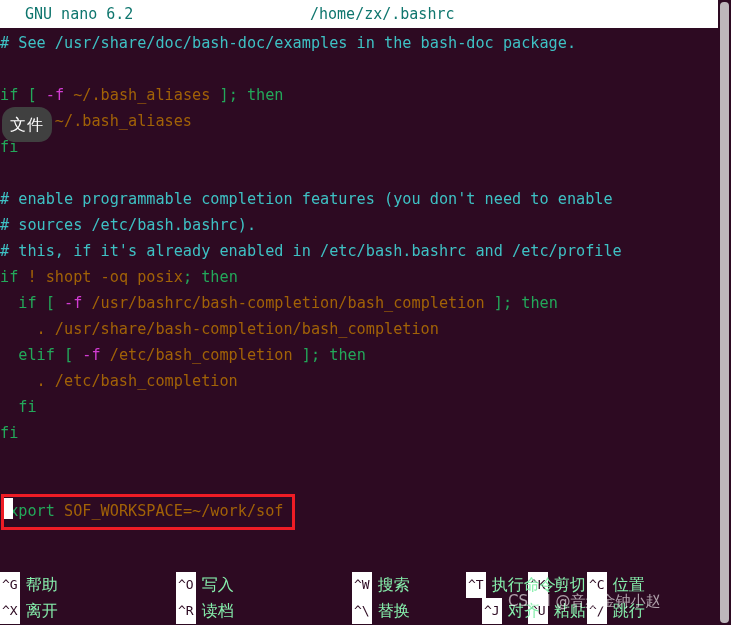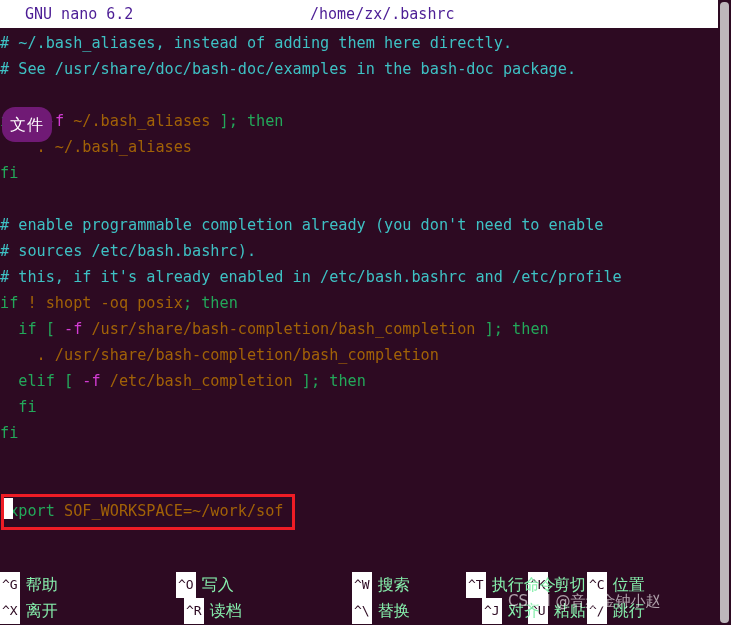--- a/index.html
+++ b/index.html
@@ -21,21 +21,21 @@
     background: #2d0a22;
   }
 
   
   .titlebar {
     position: absolute;
     left: 0; top: 0;
     width: 718px;
     height: 28px;
     background: #ffffff;
-    color: #4c1d95;
+    color: #0f766e;
     font-size: 15px;
     line-height: 28px;
     white-space: pre;
   }
   .titlebar .app-name {
     position: absolute;
     left: 25px;
     top: 0;
   }
   .titlebar .file-path {
@@ -89,21 +89,21 @@
     pointer-events: none;
   }
 
   
   .badge-file {
     position: absolute;
     left: 2px;
     top: 107px;
     width: 50px;
     height: 35px;
-    background: #701a75;
+    background: #404040;
     border-radius: 13px;
     color: #ffffff;
     font-family: "DejaVu Sans", "Liberation Sans", sans-serif;
     font-size: 16px;
     line-height: 35px;
     text-align: center;
     letter-spacing: 1px;
   }
 
   
@@ -188,34 +188,34 @@
 <body>
 
 <div id="app">
 
   <div class="titlebar">
     <span class="app-name">GNU nano 6.2</span>
     <span class="file-path">/home/zx/.bashrc</span>
   </div>
 
   <div class="editor" id="editor-lines">
-      <div class="line"><span class="tok-comment"># ~/.bash_aliases, instead of adding them here directly.</span></div>
       <div class="line"><span class="tok-comment"># See /usr/share/doc/bash-doc/examples in the bash-doc package.</span></div>
       <div class="line">&nbsp;</div>
       <div class="line"><span class="tok-keyword">if</span><span class="tok-keyword"> [ </span><span class="tok-flag">-f</span><span class="tok-plain"> ~/.bash_aliases </span><span class="tok-keyword">];</span><span class="tok-plain"> </span><span class="tok-keyword">then</span></div>
       <div class="line"><span class="tok-plain">    . ~/.bash_aliases</span></div>
       <div class="line"><span class="tok-keyword">fi</span></div>
       <div class="line">&nbsp;</div>
-      <div class="line"><span class="tok-comment"># enable programmable completion already (you don't need to enable</span></div>
+      <div class="line"><span class="tok-comment"># enable programmable completion features (you don't need to enable</span></div>
       <div class="line"><span class="tok-comment"># sources /etc/bash.bashrc).</span></div>
       <div class="line"><span class="tok-comment"># this, if it's already enabled in /etc/bash.bashrc and /etc/profile</span></div>
       <div class="line"><span class="tok-keyword">if</span><span class="tok-plain"> ! shopt -oq posix</span><span class="tok-keyword">;</span><span class="tok-plain"> </span><span class="tok-keyword">then</span></div>
-      <div class="line"><span class="tok-plain">  </span><span class="tok-keyword">if</span><span class="tok-keyword"> [ </span><span class="tok-flag">-f</span><span class="tok-plain"> /usr/share/bash-completion/bash_completion </span><span class="tok-keyword">];</span><span class="tok-plain"> </span><span class="tok-keyword">then</span></div>
+      <div class="line"><span class="tok-plain">  </span><span class="tok-keyword">if</span><span class="tok-keyword"> [ </span><span class="tok-flag">-f</span><span class="tok-plain"> /usr/bashrc/bash-completion/bash_completion </span><span class="tok-keyword">];</span><span class="tok-plain"> </span><span class="tok-keyword">then</span></div>
       <div class="line"><span class="tok-plain">    . /usr/share/bash-completion/bash_completion</span></div>
       <div class="line"><span class="tok-plain">  </span><span class="tok-keyword">elif</span><span class="tok-keyword"> [ </span><span class="tok-flag">-f</span><span class="tok-plain"> /etc/bash_completion </span><span class="tok-keyword">];</span><span class="tok-plain"> </span><span class="tok-keyword">then</span></div>
+      <div class="line"><span class="tok-plain">    . /etc/bash_completion</span></div>
       <div class="line"><span class="tok-plain">  </span><span class="tok-keyword">fi</span></div>
       <div class="line"><span class="tok-keyword">fi</span></div>
       <div class="line">&nbsp;</div>
       <div class="line">&nbsp;</div>
       <div class="line"><span class="tok-keyword">export</span><span class="tok-plain"> SOF_WORKSPACE=~/work/sof</span></div>
       <div class="line">&nbsp;</div>
     </div>
 
   <div class="cursor-block"></div>
 
@@ -231,21 +231,21 @@
     <div class="sc-row row1" id="sc-row1">
         <div class="sc-item" style="left: 0px;"><span class="sc-key">^G</span><span class="sc-label">帮助</span></div>
         <div class="sc-item" style="left: 176px;"><span class="sc-key">^O</span><span class="sc-label">写入</span></div>
         <div class="sc-item" style="left: 352px;"><span class="sc-key">^W</span><span class="sc-label">搜索</span></div>
         <div class="sc-item" style="left: 528px;"><span class="sc-key">^K</span><span class="sc-label">剪切</span></div>
         <div class="sc-item" style="left: 466px;"><span class="sc-key">^T</span><span class="sc-label">执行命令</span></div>
         <div class="sc-item" style="left: 587px; text-align: center;"><span class="sc-key">^C</span><span class="sc-label">位置</span></div>
       </div>
     <div class="sc-row row2" id="sc-row2">
         <div class="sc-item" style="left: 0px;"><span class="sc-key">^X</span><span class="sc-label">离开</span></div>
-        <div class="sc-item" style="left: 176px; margin-left: 8px;"><span class="sc-key">^R</span><span class="sc-label">读档</span></div>
+        <div class="sc-item" style="left: 176px;"><span class="sc-key">^R</span><span class="sc-label">读档</span></div>
         <div class="sc-item" style="left: 352px;"><span class="sc-key">^\</span><span class="sc-label">替换</span></div>
         <div class="sc-item" style="left: 528px;"><span class="sc-key">^U</span><span class="sc-label">粘贴</span></div>
         <div class="sc-item" style="left: 482px; text-decoration: underline;"><span class="sc-key">^J</span><span class="sc-label">对齐</span></div>
         <div class="sc-item" style="left: 587px;"><span class="sc-key">^/</span><span class="sc-label">跳行</span></div>
       </div>
   </div>
 
   <div class="watermark">CSDN @音频金钟小赵</div>
 
 </div>

